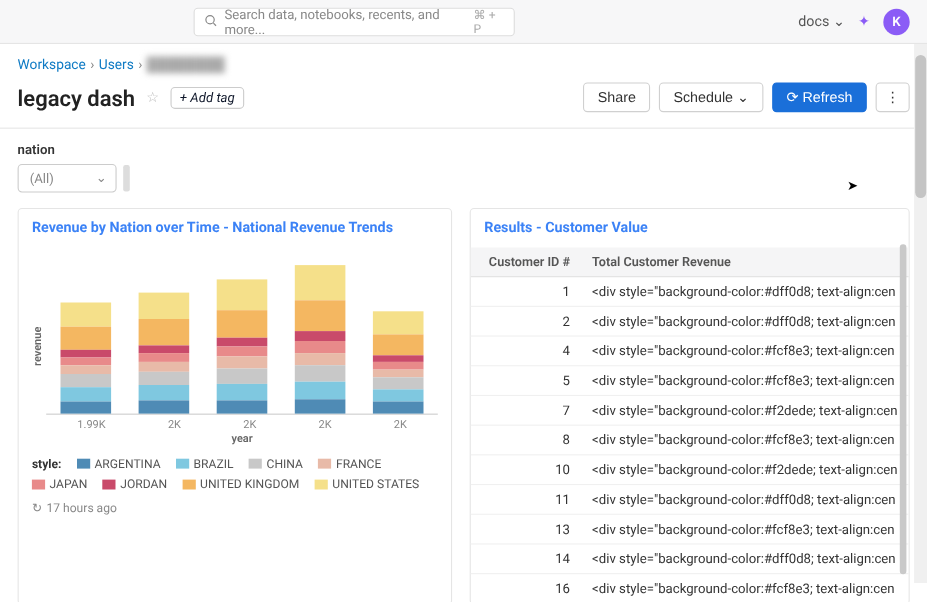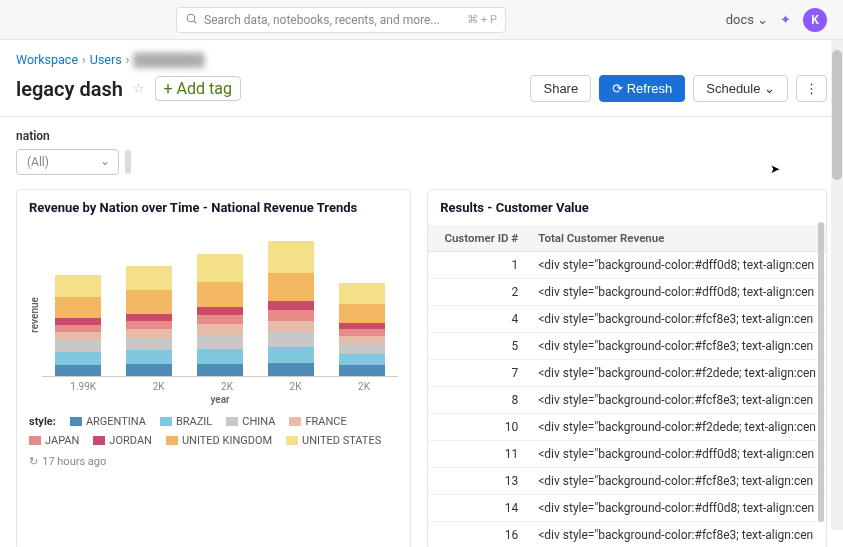--- a/index.html
+++ b/index.html
@@ -1,45 +1,45 @@
 <!DOCTYPE html>
 <html><head>
 <meta charset="utf-8">
 <style>
 * { margin: 0; padding: 0; box-sizing: border-box; }
 body { font-family: -apple-system, BlinkMacSystemFont, "Segoe UI", Roboto, sans-serif; font-size: 13px; color: #333; background: #fff; width: 843px; height: 547px; overflow: hidden; }
 .topbar { height: 40px; background: #f7f7f8; border-bottom: 1px solid #e5e5e5; display: flex; align-items: center; padding: 0 16px; }
-.search-box { margin-left: 160px; background: #fff; border: 1px solid #ddd; border-radius: 4px; height: 26px; display: flex; align-items: center; padding: 0 8px; width: 330px; color: #888; font-size: 12px; }
+.search-box { margin-left: 160px; background: #fff; border: 1px solid #ddd; border-radius: 4px; height: 26px; display: flex; align-items: center; padding: 0 8px; width: 292px; color: #888; font-size: 12px; }
 .search-box .icon { margin-right: 6px; }
 .kbd { margin-left: auto; color: #aaa; font-size: 11px; }
 .topbar-right { margin-left: auto; display: flex; align-items: center; gap: 12px; }
 .docs-btn { color: #555; font-size: 13px; cursor: pointer; }
 .ai-icon { color: #8b5cf6; }
 .avatar { width: 24px; height: 24px; border-radius: 50%; background: #8b5cf6; color: #fff; display: flex; align-items: center; justify-content: center; font-size: 12px; font-weight: 600; }
 .content { padding: 12px 16px 0 16px; height: calc(100% - 40px); overflow-y: auto; }
 .breadcrumb { font-size: 12.5px; color: #0e7ac4; display: flex; gap: 4px; align-items: center; }
 .breadcrumb .sep { color: #888; }
 .breadcrumb .blur { filter: blur(3px); color: #aaa; }
 .title-row { display: flex; align-items: center; margin-top: 8px; gap: 10px; justify-content: flex-end; }
 .title { font-size: 20px; font-weight: 600; color: #222; }
 .star { color: #bbb; cursor: pointer; }
-.addtag { border: 1px solid #ccc; border-radius: 4px; padding: 2px 8px; font-size: 16px; color: #4d7c0f; cursor: pointer; }
+.addtag { border: 1px solid #ccc; border-radius: 4px; padding: 2px 8px; font-size: 12px; color: #0f172a; cursor: pointer; font-style: italic; }
 .title-actions { margin-left: auto; display: flex; gap: 8px; align-items: center; }
 .btn { border: 1px solid #d0d0d0; background: #fff; border-radius: 4px; padding: 5px 12px; font-size: 13px; cursor: pointer; color: #333; }
 .btn-primary { background: #1a6fd9; color: #fff; border-color: #1a6fd9; }
 .btn-icon { padding: 5px 8px; }
 .hr { border-top: 1px solid #e5e5e5; margin: 14px -16px 12px -16px; }
 .filter-label { font-size: 12px; font-weight: 600; color: #333; margin-bottom: 6px; }
 .filter-row { display: flex; gap: 6px; align-items: center; margin-bottom: 14px; }
-.filter-select { border: 1px solid #ccc; border-radius: 4px; padding: 5px 24px 5px 10px; font-size: 12px; color: #888; width: 103px; position: relative; cursor: pointer; }
+.filter-select { border: 1px solid #ccc; border-radius: 4px; padding: 5px 24px 5px 10px; font-size: 12px; color: #888; width: 90px; position: relative; cursor: pointer; }
 .filter-select::after { content: "⌄"; position: absolute; right: 8px; top: 4px; color: #888; }
 .filter-handle { width: 6px; height: 24px; background: #ddd; border-radius: 2px; cursor: grab; }
 .panels { display: flex; gap: 16px; }
 .panel { flex: 1; border: 1px solid #e5e5e5; border-radius: 4px; padding: 10px 12px; background: #fff; }
-.panel-title { font-size: 13px; font-weight: 700; color: #0f172a; margin-bottom: 10px; }
+.panel-title { font-size: 13px; font-weight: 700; color: #3b82f6; margin-bottom: 10px; }
 .chart-area { height: 180px; display: flex; }
 .y-axis { display: flex; flex-direction: column; justify-content: space-between; align-items: flex-end; font-size: 10px; color: #888; padding: 4px 6px 18px 0; width: 42px; }
 .y-label { writing-mode: vertical-rl; transform: rotate(180deg); font-size: 10px; color: #666; font-weight: 600; align-self: center; margin-right: 2px; }
 .chart-body { flex: 1; display: flex; flex-direction: column; }
 .bars-row { flex: 1; display: flex; align-items: flex-end; justify-content: space-around; gap: 6px; border-bottom: 1px solid #ccc; padding: 0 4px; }
 .bar { width: 46px; display: flex; flex-direction: column; }
 .seg { width: 100%; }
 .x-axis { display: flex; justify-content: space-around; font-size: 10px; color: #888; margin-top: 4px; }
 .x-label { text-align: center; font-size: 10px; color: #666; font-weight: 600; margin-top: 2px; }
 .legend { display: flex; flex-wrap: wrap; gap: 6px 14px; font-size: 11px; color: #555; margin-top: 10px; }
@@ -89,22 +89,22 @@
     <span class="sep">›</span>
     <span class="blur">████████</span>
   </div>
 
   <div class="title-row">
     <div class="title">legacy dash</div>
     <span class="star">☆</span>
     <span class="addtag">+ Add tag</span>
     <div class="title-actions">
       <button class="btn">Share</button>
+      <button class="btn"><span>Schedule</span> <span>⌄</span></button>
       <button class="btn btn-primary"><span>⟳</span> <span>Refresh</span></button>
-      <button class="btn"><span>Schedule</span> <span>⌄</span></button>
       <button class="btn btn-icon"><span>⋮</span></button>
     </div>
   </div>
 
   <div class="hr"></div>
 
   <div class="filter-label">nation</div>
   <div class="filter-row">
     <div class="filter-select">(All)</div>
     <div class="filter-handle"></div>

